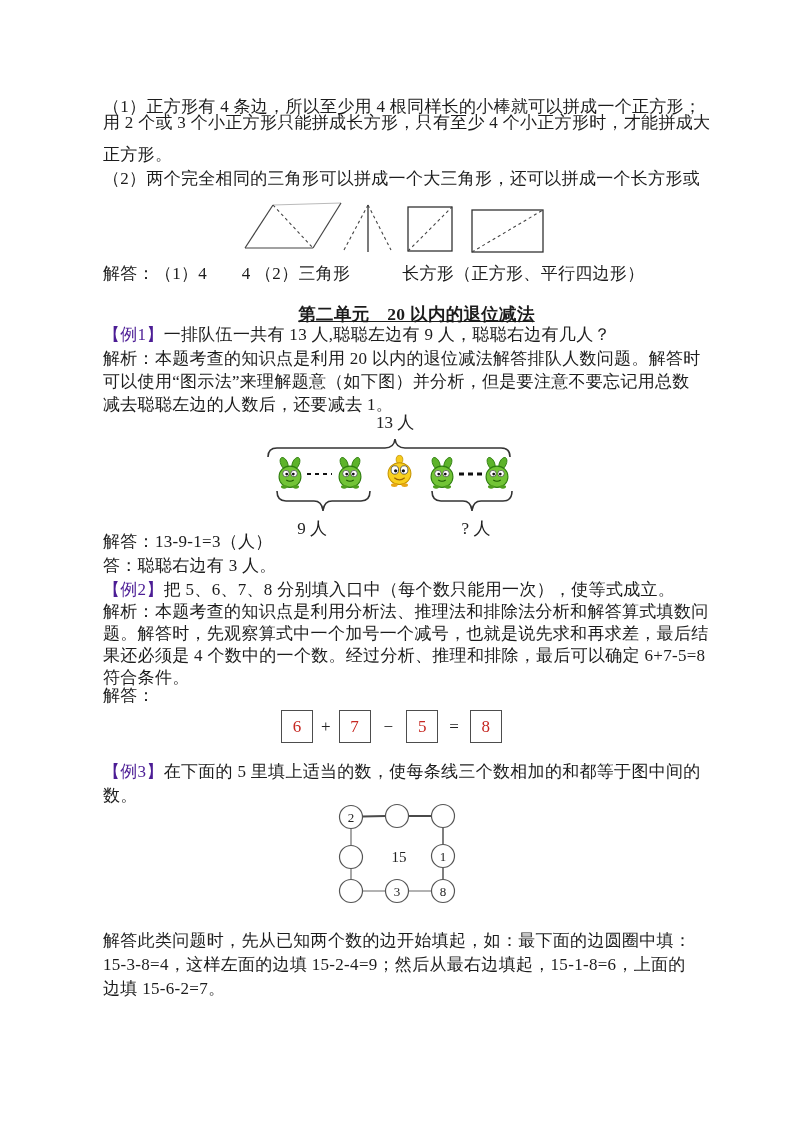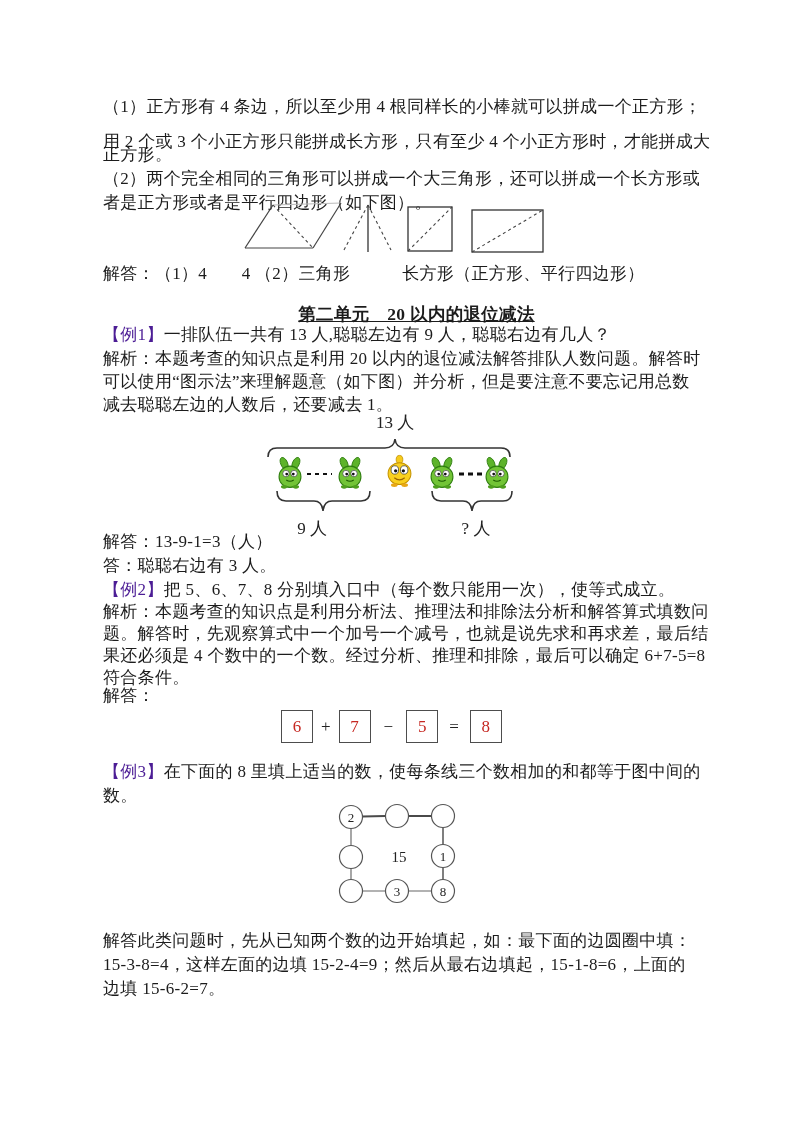--- a/index.html
+++ b/index.html
@@ -34,24 +34,23 @@
   .op-minus { margin:0 13px; }
   .op-eq    { margin:0 11px; }
   svg text { font-family:"Liberation Serif","DejaVu Serif",serif; fill:#222; }
 </style>
 </head>
 <body>
 
 <div class="page">
 
   <div class="line" style="top:97px">（1）正方形有 4 条边，所以至少用 4 根同样长的小棒就可以拼成一个正方形；</div>
-  <div class="line" style="top:132px">用 2 个或 3 个小正方形只能拼成长方形，只有至少 4 个小正方形时，才能拼成大</div>
+  <div class="line" style="top:113px">用 2 个或 3 个小正方形只能拼成长方形，只有至少 4 个小正方形时，才能拼成大</div>
   <div class="line" style="top:145px">正方形。</div>
   <div class="line" style="top:169px">（2）两个完全相同的三角形可以拼成一个大三角形，还可以拼成一个长方形或</div>
-  <div class="line" style="top:193px">者是正方形或者是平行四边形（如下图）。</div>
 
   <svg class="fig" style="left:238px;top:198px" width="320" height="64">
     <g>
       <line x1="7" y1="50" x2="35" y2="7" stroke="#444" stroke-width="1.2"></line>
       <line x1="35" y1="7" x2="103" y2="5" stroke="#bbb" stroke-width="1"></line>
       <line x1="103" y1="5" x2="75" y2="50" stroke="#444" stroke-width="1.2"></line>
       <line x1="75" y1="50" x2="7" y2="50" stroke="#444" stroke-width="1.2"></line>
       <line x1="35" y1="7" x2="75" y2="50" stroke="#444" stroke-width="1.1" stroke-dasharray="3 3"></line>
     </g>
     <g>
@@ -135,21 +134,21 @@
   <div class="equation">
     <span class="eqbox">6</span>
     <span class="op op-plus">+</span>
     <span class="eqbox">7</span>
     <span class="op op-minus">−</span>
     <span class="eqbox">5</span>
     <span class="op op-eq">=</span>
     <span class="eqbox">8</span>
   </div>
 
-  <div class="line" style="top:762px"><span class="red">【例3】</span><span>在下面的 8 里填上适当的数，使每条线三个数相加的和都等于图中间的</span></div>
+  <div class="line" style="top:762px"><span class="red">【例3】</span><span>在下面的 5 里填上适当的数，使每条线三个数相加的和都等于图中间的</span></div>
   <div class="line" style="top:786px">数。</div>
 
   <svg class="fig" style="left:330px;top:800px" width="140" height="112">
 
     <line x1="32.5" y1="16.5" x2="55.5" y2="16" stroke="#4a4a4a" stroke-width="2"></line>
     <line x1="78.5" y1="16" x2="101.5" y2="16" stroke="#4a4a4a" stroke-width="2"></line>
     <line x1="21" y1="28.5" x2="21" y2="45.5" stroke="#777" stroke-width="1.3"></line>
     <line x1="21" y1="68.5" x2="21" y2="79.5" stroke="#777" stroke-width="1.3"></line>
     <line x1="113" y1="27.5" x2="113" y2="44.5" stroke="#555" stroke-width="1.5"></line>
     <line x1="113" y1="67.5" x2="113" y2="79.5" stroke="#555" stroke-width="1.5"></line>

